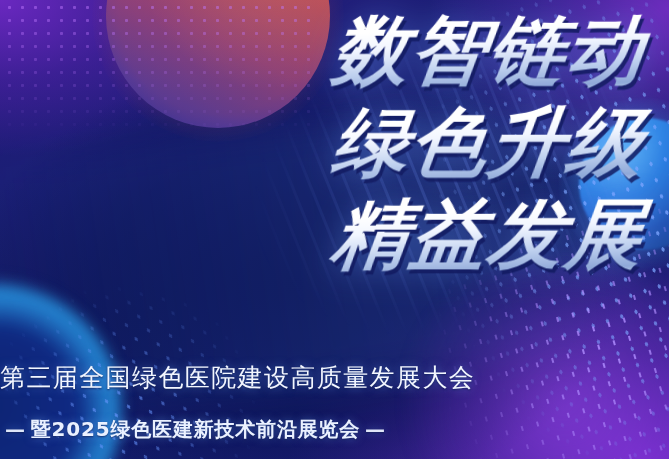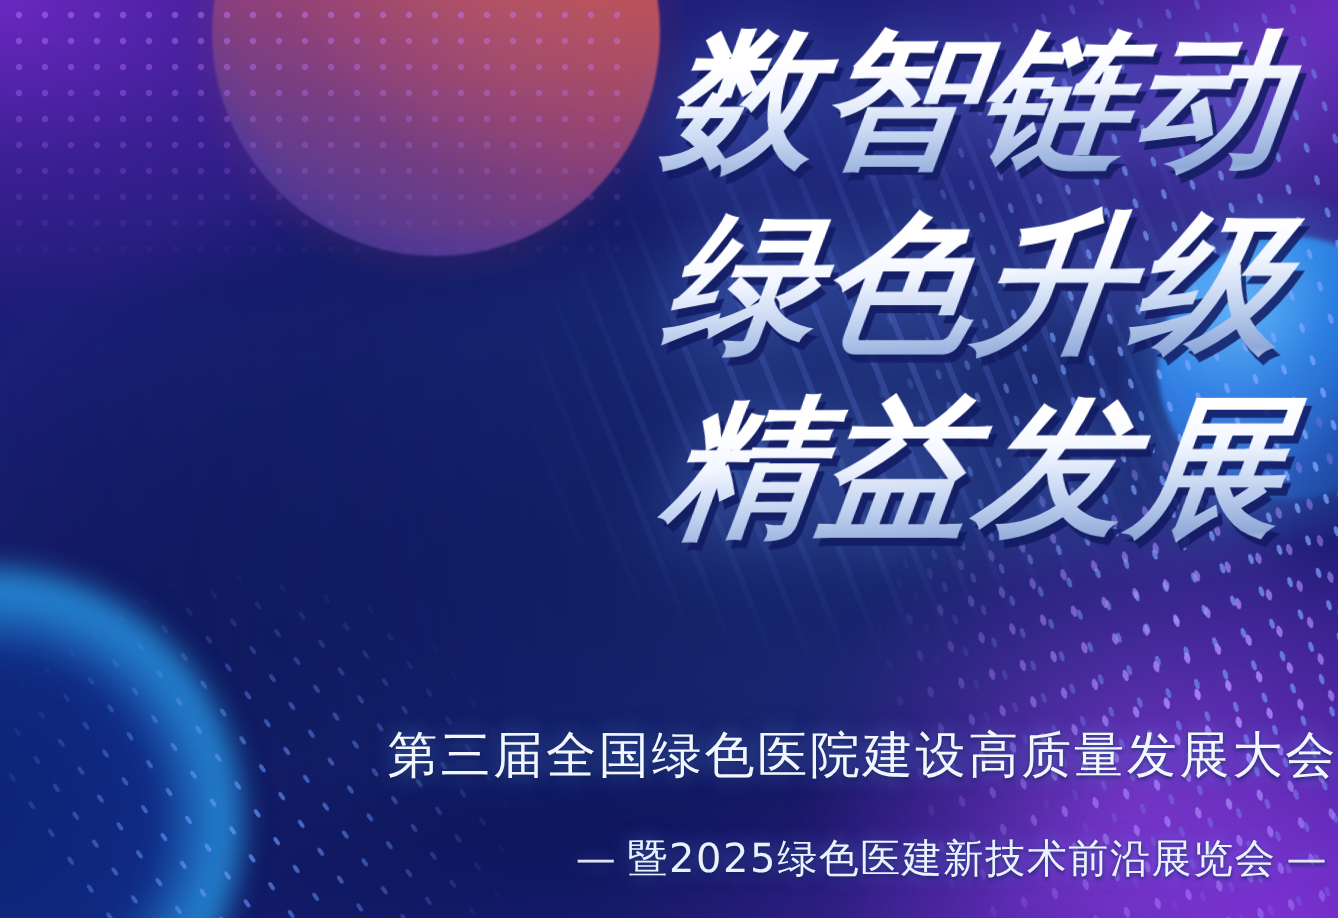--- a/index.html
+++ b/index.html
@@ -212,39 +212,39 @@
     transform: skewX(-7deg);
     padding-right: 6px;
   }
 
   
 
   .sub-wrap {
     position: absolute;
     left: 0; right: 0;
     bottom: 12px;
-    text-align: right;
+    text-align: left;
     z-index: 6;
   }
 
   .sub-main {
     font-family: "DejaVu Sans", "Liberation Sans", sans-serif;
     font-size: 25px;
     font-weight: 400;
     letter-spacing: 1.4px;
     color: #f2f6ff;
     text-shadow: 0 0 10px rgba(110,170,255,0.55), 0 1px 2px rgba(10,20,70,0.8);
     white-space: nowrap;
     margin-bottom: 22px;
   }
 
   .sub-second {
     font-family: "DejaVu Sans", "Liberation Sans", sans-serif;
     font-size: 20px;
-    font-weight: 400;
+    font-weight: 700;
     letter-spacing: 0.8px;
     color: #eaf1ff;
     text-shadow: 0 0 9px rgba(110,170,255,0.5), 0 1px 2px rgba(10,20,70,0.8);
     white-space: nowrap;
     margin-bottom: 4px;
   }
 
   .dash { opacity: 0.95; padding: 0 5px; }
 </style>
 </head>

